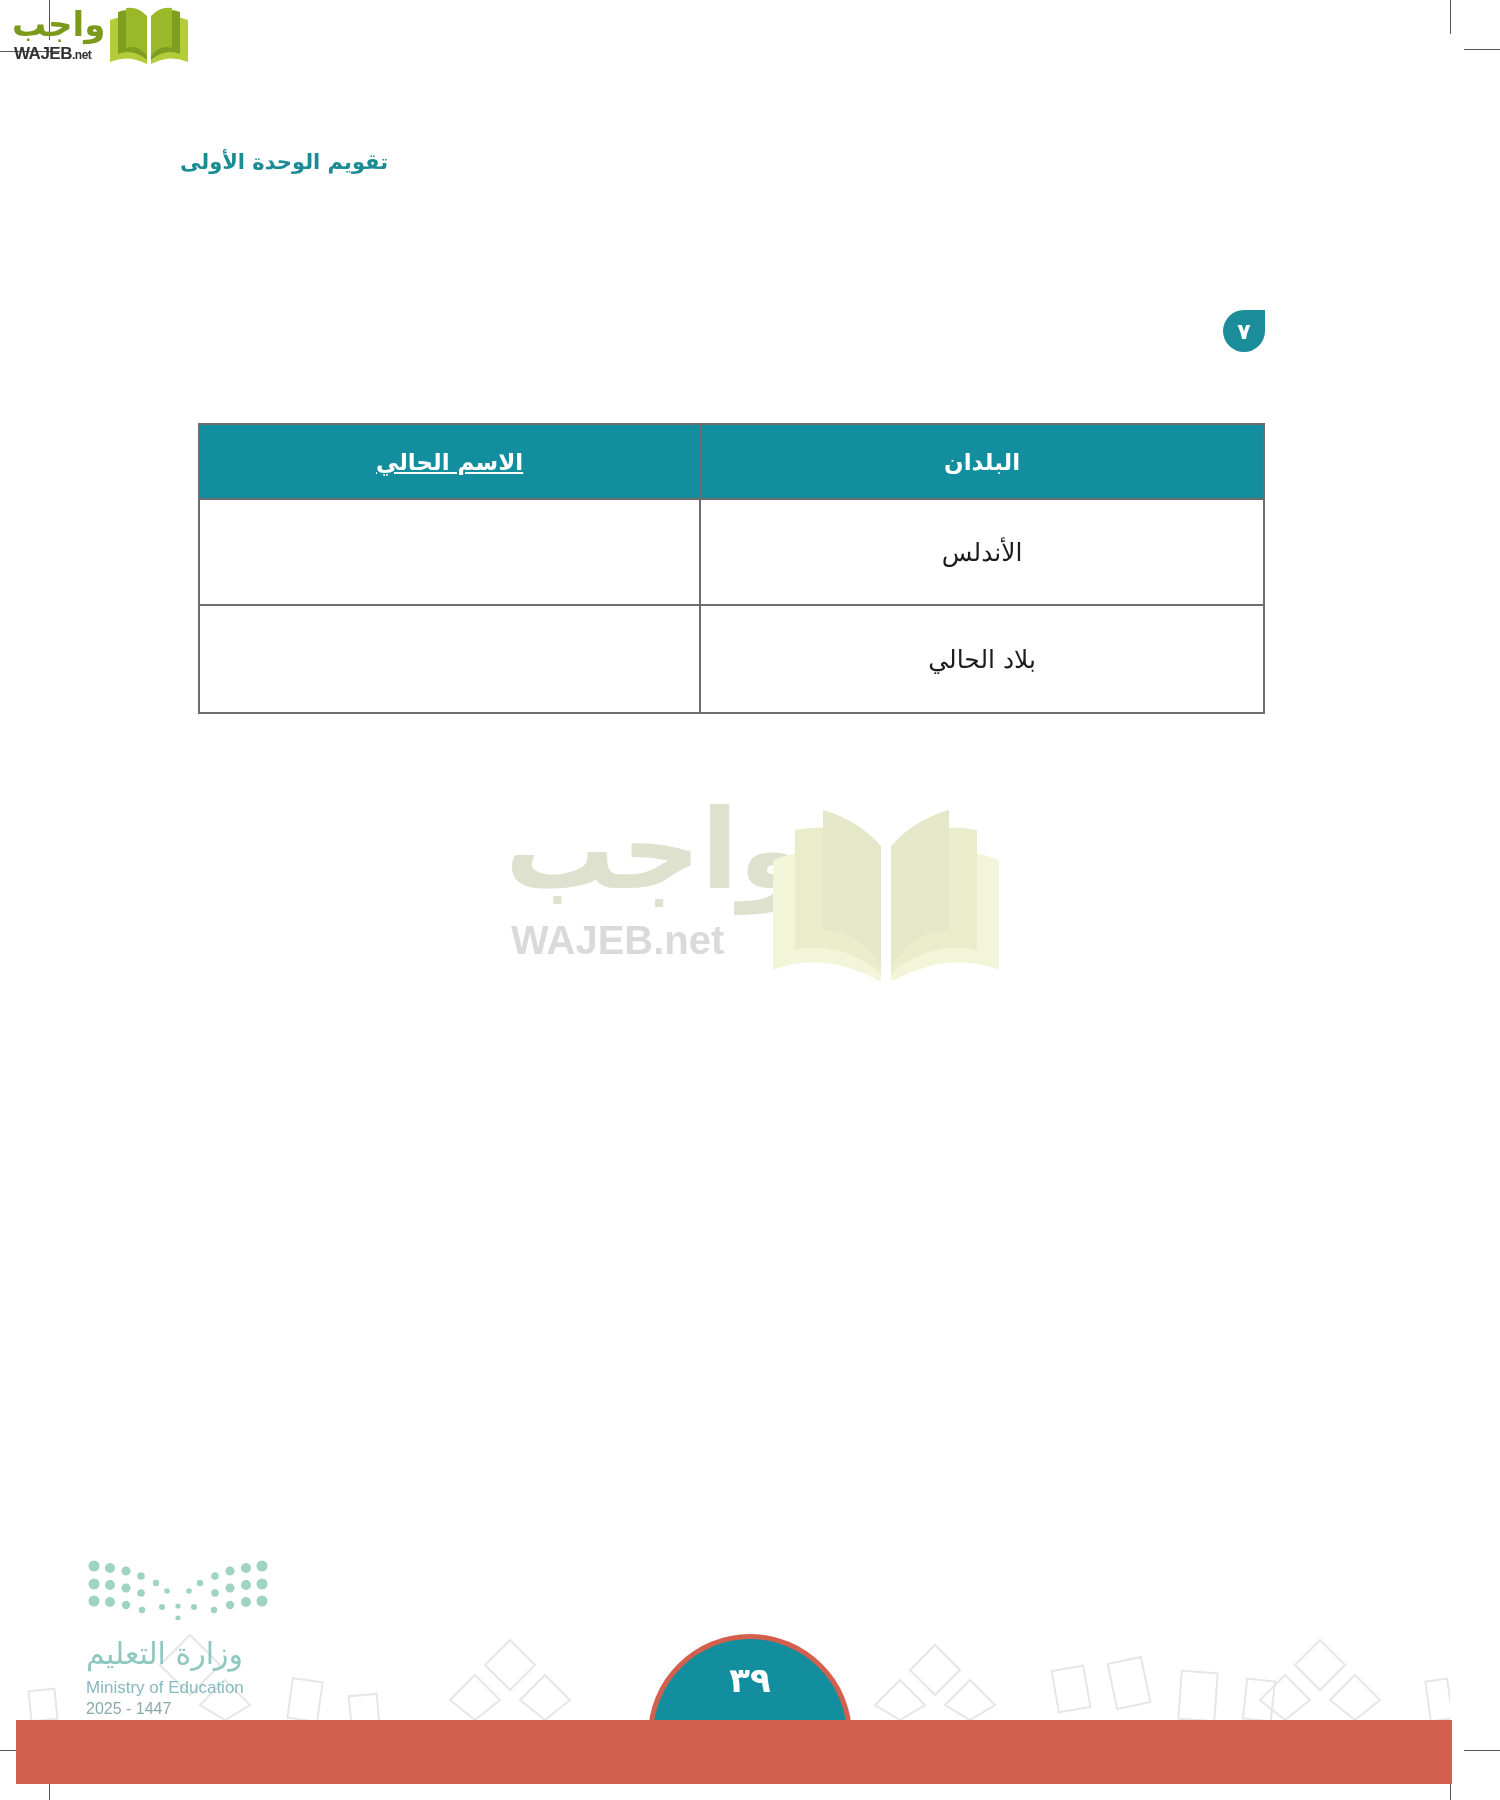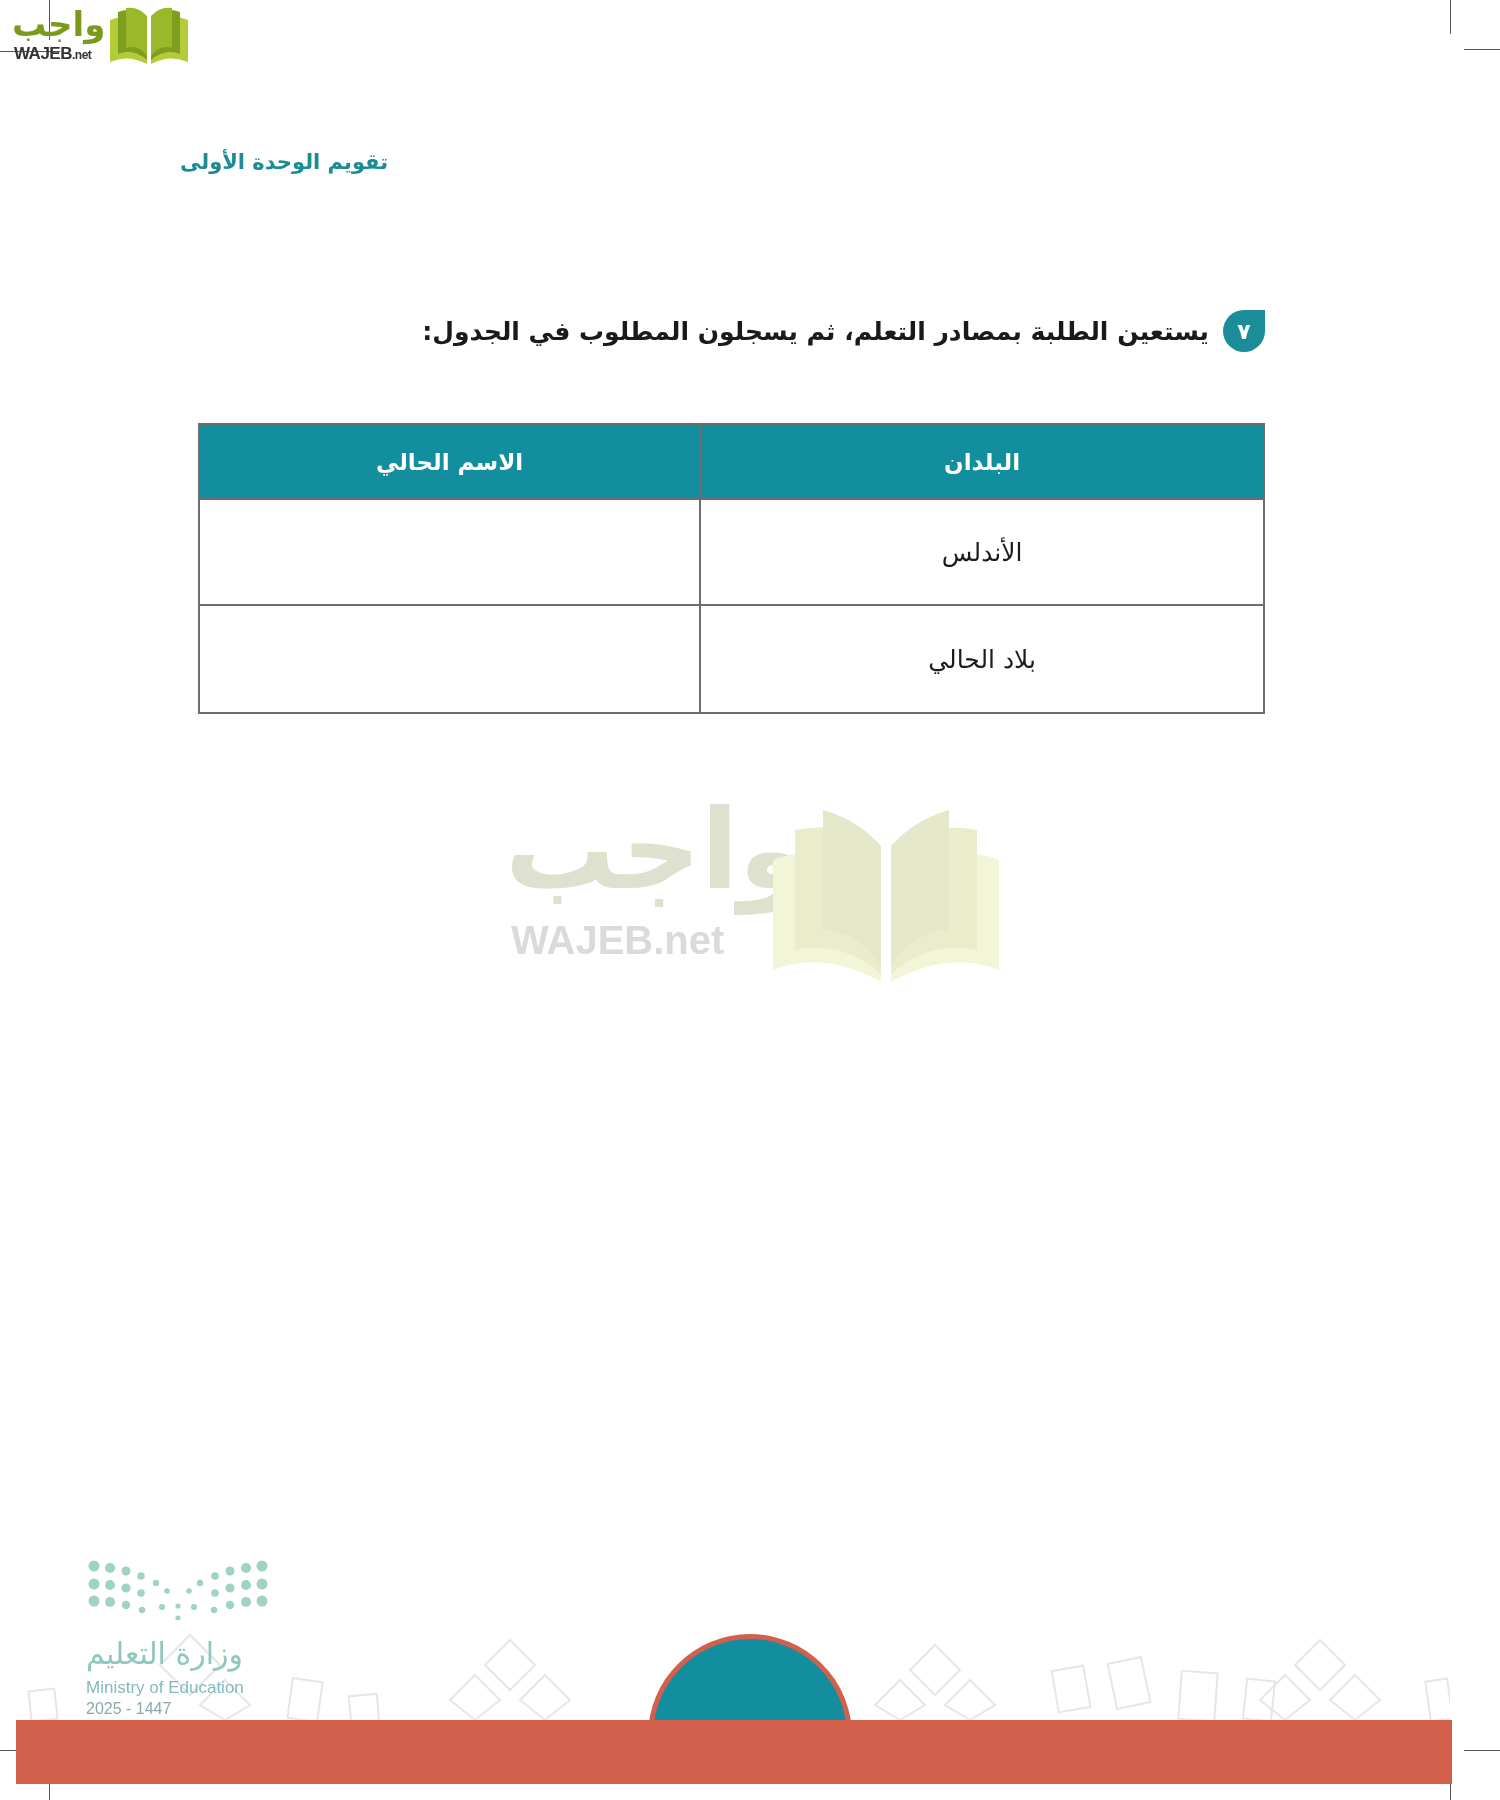--- a/index.html
+++ b/index.html
@@ -38,21 +38,21 @@
     .q-text { font-size:25px; font-weight:bold; color:#1a1a1a; direction:rtl; white-space:nowrap; }
 
     
     .tbl { left:198px; top:423px; width:1067px; border-collapse:collapse; direction:rtl; }
     .tbl th, .tbl td { border:2.5px solid #6d6d6d; text-align:center; }
     .tbl th {
       background:#138e9e; color:#fff; height:71px; font-size:23px; font-weight:bold;
     }
     .tbl td { font-size:25px; color:#1c1c1c; font-family:"DejaVu Serif", serif; }
     .tbl .c-country { width:563px; }
-    .tbl .c-current { width:500px; }
+    .tbl .c-current { width:500px;text-decoration:underline; }
 
     
     .wm { left:505px; top:800px; width:500px; height:190px; opacity:0.55; pointer-events:none; }
     .wm-ar { position:absolute; left:0; top:-10px; font-size:110px; font-weight:bold; color:#c3c9a6; direction:rtl; line-height:120px; }
     .wm-en { position:absolute; left:6px; top:118px; font-size:40px; font-weight:bold; color:#bdbdbd; font-family:"Liberation Sans", sans-serif; }
     .wm-book { position:absolute; left:268px; top:10px; width:226px; height:172px; }
 
     
     .moe-logo { left:86px; top:1558px; width:190px; height:160px; }
     .moe-dots { position:absolute; left:0; top:0; width:184px; height:62px; }
@@ -61,21 +61,21 @@
     .moe-year { position:absolute; left:0; top:142px; font-size:16px; color:#8aa; font-family:"Liberation Sans", sans-serif; }
 
     .pattern { left:20px; top:1620px; width:1430px; height:100px; }
 
     .page-dome {
       left:648px; top:1634px; width:204px; height:110px;
       background:#138e9e; border:5px solid #d35f4d; border-bottom:none;
       border-radius:110px 110px 0 0; box-sizing:border-box;
     }
     .page-num {
-      left:648px; top:1601px; width:204px; text-align:center;
+      left:648px; top:1660px; width:204px; text-align:center;
       font-size:34px; font-weight:bold; color:#ffffff;
     }
     .footer-bar { left:16px; top:1720px; width:1436px; height:64px; background:#d35f4d; }
   </style>
 </head>
 <body>
 
 <div class="crop" style="left:0;top:51px;width:60px;height:1px;"></div>
 <div class="crop" style="left:49px;top:0;width:1px;height:40px;"></div>
 <div class="crop" style="left:1450px;top:0;width:1px;height:34px;"></div>
@@ -95,21 +95,20 @@
     <path d="M72 6 Q57 0 43 12 L43 54 Q57 42 72 48 Z" fill="#7d9e1f"></path>
     <path d="M18 2 Q30 0 39 10 L39 50 Q30 38 18 42 Z" fill="#9bb82a"></path>
     <path d="M64 2 Q52 0 43 10 L43 50 Q52 38 64 42 Z" fill="#9bb82a"></path>
   </svg>
 </div>
 
 <div class="abs unit-title">تقويم الوحدة الأولى</div>
 
 <div class="abs question-row">
   <div class="q-badge">٧</div>
-  <div class="q-text">يستعين الطلبة بمصادر التعلم، ثم يسجلون المطلوب في الجدول:</div>
 </div>
 
 <table class="abs tbl">
   <thead>
     <tr>
       <th class="c-country">البلدان</th>
       <th class="c-current">الاسم الحالي</th>
     </tr>
   </thead>
   <tbody>

